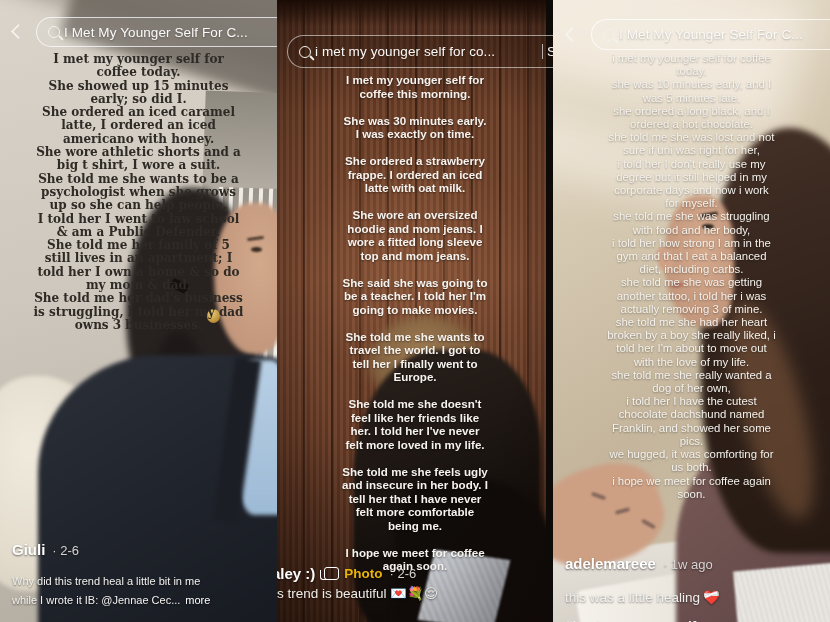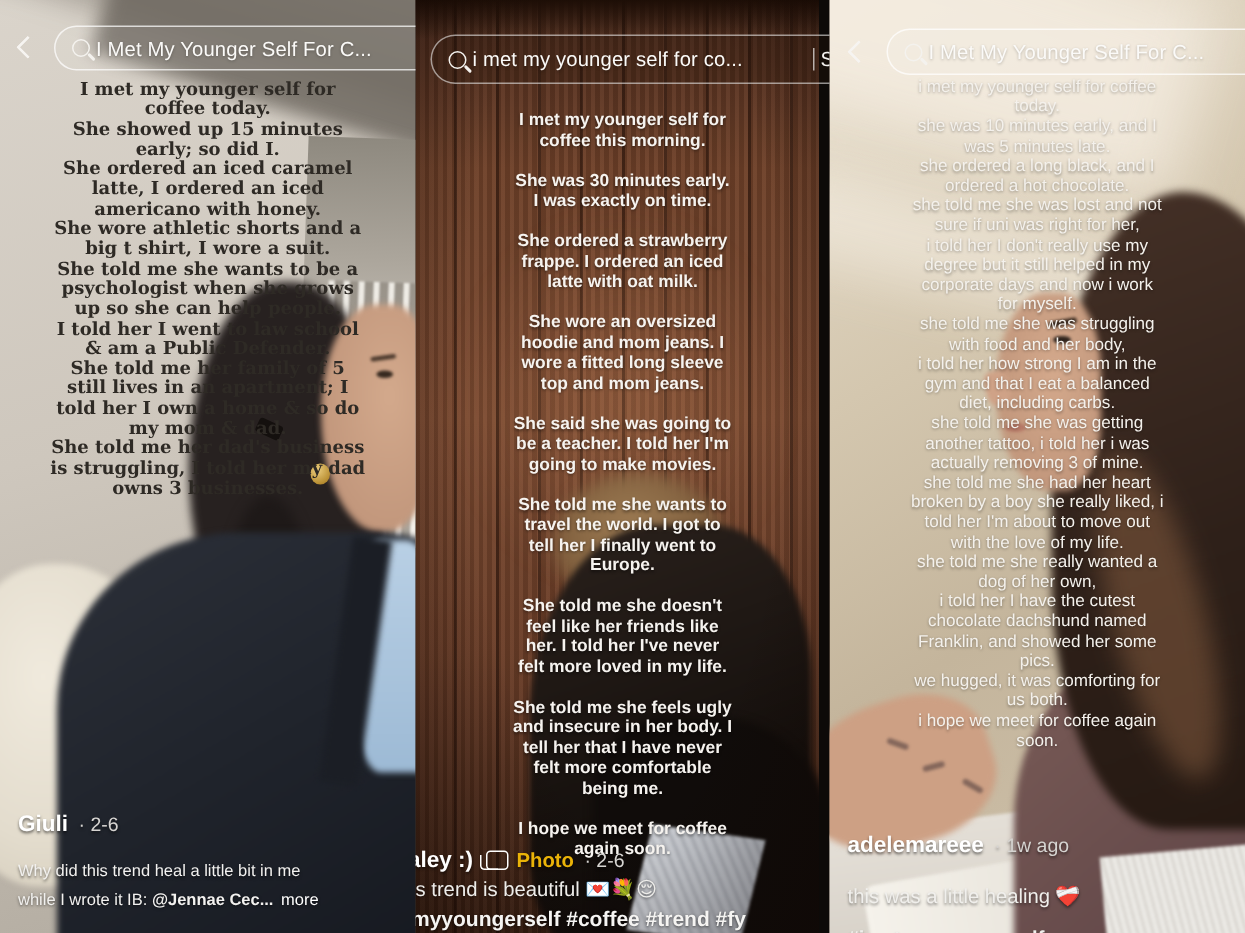--- a/index.html
+++ b/index.html
@@ -15,21 +15,21 @@
         transform:rotate(45deg);border-radius:1px;}
   .sbar{position:absolute;display:flex;align-items:center;gap:4px;z-index:21;
         border:1.5px solid rgba(255,255,255,0.72);border-radius:17px;
         background:rgba(255,255,255,0.07);color:#fbfaf8;padding:0 11px;}
   .mag{width:10px;height:10px;border:1.8px solid #f4f2ee;border-radius:50%;position:relative;flex:none;}
   .mag::after{content:"";position:absolute;width:6px;height:1.8px;background:#f4f2ee;
         right:-5px;bottom:-2px;transform:rotate(45deg);border-radius:1px;}
   .q{font-size:13.5px;white-space:nowrap;letter-spacing:.1px;text-shadow:0 1px 2px rgba(0,0,0,.25);}
   .s1-bar{left:36px;top:17px;height:28px;width:255px;}
   .s1-back{left:7px;top:20px;}
-  .s2-bar{left:10px;top:23px;height:31px;width:272px;background:rgba(40,20,10,0.28);
+  .s2-bar{left:10px;top:35px;height:31px;width:272px;background:rgba(40,20,10,0.28);
           border-color:rgba(255,255,255,0.55);}
   .sdiv{width:1px;height:15px;background:rgba(255,255,255,0.65);margin-left:auto;flex:none;}
   .sbtn{font-size:13.5px;color:#f5f3f0;white-space:nowrap;}
   .s3-bar{left:38px;top:19px;height:29px;width:253px;}
   .s3-back{left:8px;top:23px;}
 
   
   .ov{position:absolute;left:6px;right:6px;text-align:center;white-space:pre-line;z-index:15;}
   .ov1{top:53px;font-family:"DejaVu Serif","Liberation Serif",serif;font-weight:700;
        font-size:12px;line-height:13.3px;color:#2e2a25;}
@@ -38,21 +38,21 @@
   .ov3{top:52px;font-weight:500;font-size:11.4px;line-height:13.2px;color:#f4f1ec;
        text-shadow:0 1px 2px rgba(0,0,0,0.35);}
 
   
   .urow{position:absolute;display:flex;align-items:baseline;z-index:25;}
   .uname{font-weight:700;font-size:15px;color:#fff;text-shadow:0 1px 2px rgba(0,0,0,0.55);white-space:nowrap;}
   .udate{font-size:13px;color:#d6d4d1;margin-left:7px;font-weight:400;text-shadow:0 1px 2px rgba(0,0,0,0.5);white-space:nowrap;}
   .m1-urow{left:12px;bottom:64px;}
   .m1-cap{position:absolute;left:12px;bottom:12px;width:258px;font-size:11px;line-height:19px;
           color:#f2f1ef;text-shadow:0 1px 2px rgba(0,0,0,0.55);white-space:pre-line;z-index:25;}
-  .bold{font-weight:700;}
+  .bold{font-weight:400;}
   .morelk{color:#ffffff;margin-left:5px;}
   .m2-urow{left:-5px;bottom:40px;align-items:center;}
   .pbadge{display:flex;align-items:center;gap:5px;font-weight:700;font-size:13.5px;color:#eab308;
           margin-left:9px;text-shadow:0 1px 2px rgba(0,0,0,0.5);}
   .photo-ic{width:13px;height:11px;border:1.7px solid #fff;border-radius:3px;position:relative;flex:none;}
   .photo-ic::before{content:"";position:absolute;left:-5px;top:2px;width:11px;height:9px;
           border-left:1.7px solid #fff;border-bottom:1.7px solid #fff;border-bottom-left-radius:3px;}
   .m2-cap1{position:absolute;left:-3px;bottom:21px;font-size:13.5px;color:#eeedea;z-index:25;
            text-shadow:0 1px 2px rgba(0,0,0,0.55);white-space:nowrap;}
   .m2-cap2{position:absolute;left:-3px;bottom:2px;font-size:14px;font-weight:700;color:#f5f4f2;z-index:25;
@@ -258,21 +258,20 @@
 
     <div class="urow m2-urow">
       <span class="uname">aley :)</span>
       <span class="pbadge">
         <span class="photo-ic"></span>
         <span>Photo</span>
       </span>
       <span class="udate">· 2-6</span>
     </div>
     <div class="m2-cap1">is trend is beautiful 💌💐😌</div>
-    <div class="m2-cap2">myyoungerself #coffee #trend #fy</div>
   </div>
 
   <div class="panel p3">
     <div class="abs p3-wall"></div>
     <div class="abs p3-light"></div>
     <div class="abs p3-light2"></div>
     <div class="abs p3-table"></div>
     <div class="abs p3-book"></div>
     <div class="abs p3-arm"></div>
     <div class="abs p3-tat" style="left:38px;top:494px;transform:rotate(20deg);"></div>

